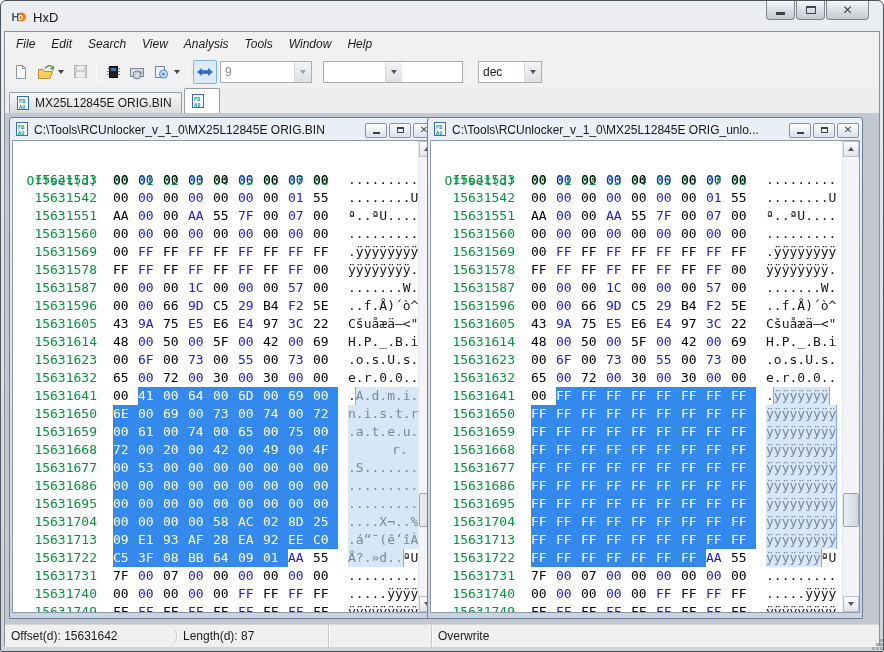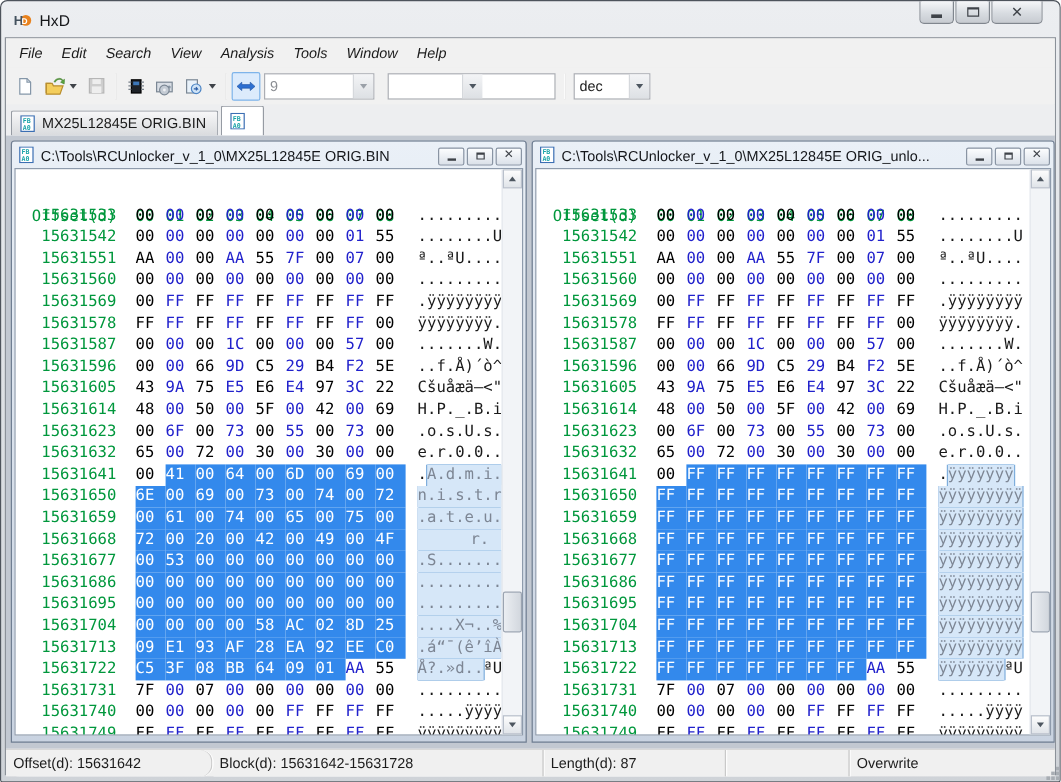--- a/index.html
+++ b/index.html
@@ -42,21 +42,21 @@
   .tab{height:21px;display:flex;align-items:center;padding:0 9px 0 6px;margin-right:2px;
     border:1px solid #969BA3;border-bottom:none;border-radius:2px 2px 0 0;
     background:linear-gradient(#F7F7F8,#D9DBDE);white-space:nowrap;}
   .tab.active{height:25px;background:#FFFFFF;}
   .tab .ticon{margin-right:5px;display:flex;}
   
   .mdi{position:relative;height:511px;background:#C2C8D1;overflow:hidden;}
   .pane{position:absolute;top:4px;height:502px;border:1px solid #6F7E92;border-radius:3px 3px 0 0;
     background:linear-gradient(#EAF0F7,#C9D3E1);padding:2px;}
   .pane.p-left{left:4px;width:430px;}
-  .pane.p-right{left:438px;width:436px;}
+  .pane.p-right{left:422px;width:436px;}
   .pane-title{height:20px;display:flex;align-items:center;padding:0 1px 0 3px;}
   .pane-title-text{margin-left:5px;font-size:12px;white-space:nowrap;overflow:hidden;color:#14161a;}
   .pane-btns{margin-left:auto;display:flex;}
   .pane-btn{width:22px;height:15px;border:1px solid #8994A3;border-radius:2px;margin-left:2px;
     background:linear-gradient(#FCFDFE,#DBE1E9);display:flex;align-items:center;justify-content:center;}
   .pg-min{width:7px;height:2px;background:#3F4349;margin-top:5px;}
   .pg-res{width:7px;height:6px;border:1px solid #3F4349;border-top:2px solid #3F4349;}
   .pg-close{font:bold 10px "DejaVu Sans",sans-serif;color:#3F4349;line-height:10px;}
   .pane-content{position:relative;height:473px;background:#fff;border:1px solid #8E9BAC;overflow:hidden;}
   
@@ -1081,21 +1081,20 @@
                 <span class="ar-dn"></span>
               </div>
           </div>
         </div>
       </div>
 
     </div>
 
     <div class="statusbar">
       <div class="sb-sec sb1">Offset(d): 15631642</div>
-      <div class="sb-sec sb2">Block(d): 15631642-15631728</div>
       <div class="sb-sec sb3">Length(d): 87</div>
       <div class="sb-sec sb4"></div>
       <div class="sb-sec sb5">Overwrite</div>
       <div class="grip"></div>
     </div>
 
   </div>
 </div>
 
 </body></html>

